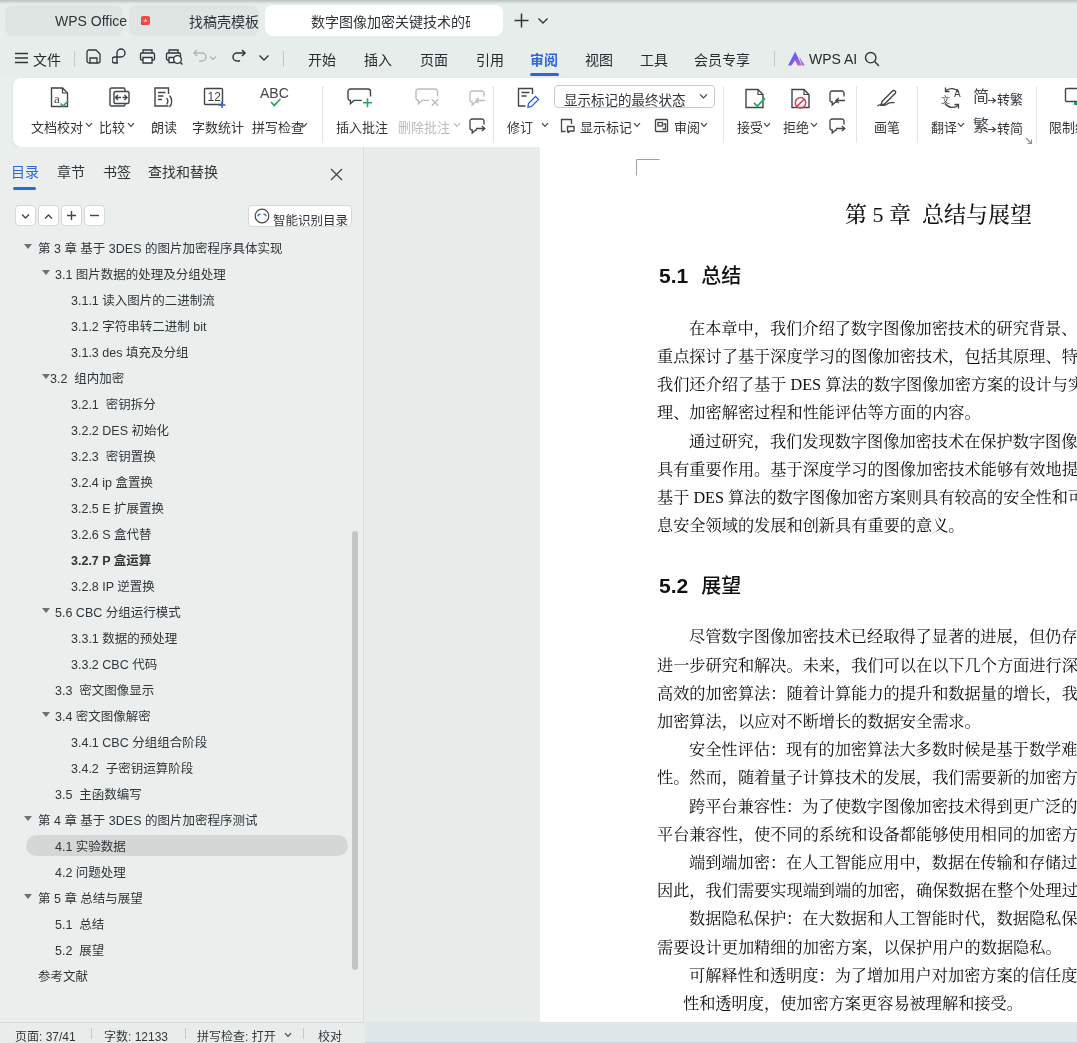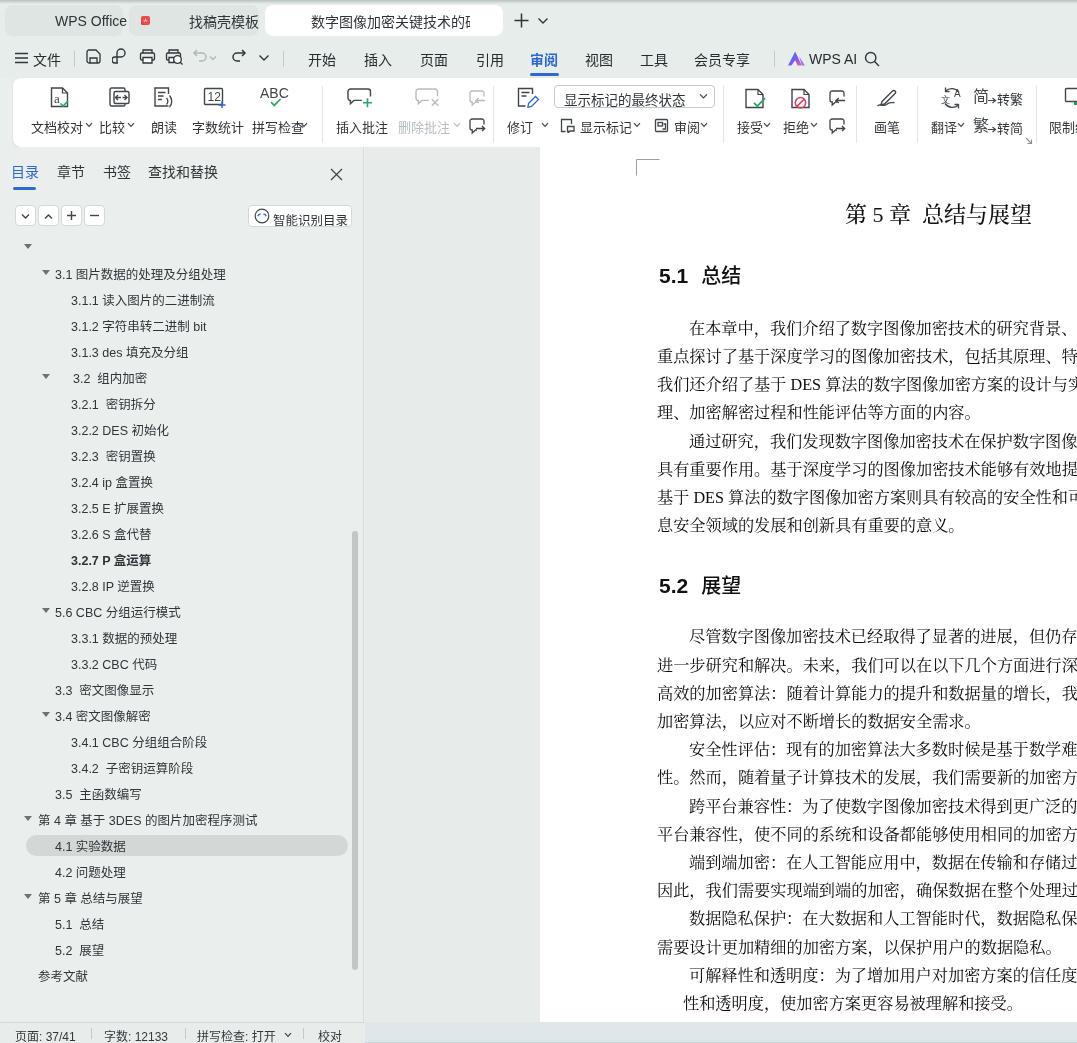--- a/index.html
+++ b/index.html
@@ -395,27 +395,28 @@
     <div class="abs" style="left:248px; top:58px; width:104px; height:22px; background:#fff; border:1px solid #d4d8d7; border-radius:4px;"></div>
     <svg class="abs" style="left:254px;top:61px" width="16" height="16" viewBox="0 0 16 16" fill="none">
         <circle cx="8" cy="8" r="6.8" stroke="#41464a" stroke-width="1.2"></circle>
         <path d="M3.8 8.3 a3 3 0 0 1 2.8-2.2" stroke="#3a6ee0" stroke-width="1.5"></path>
         <path d="M9.4 6.1 a3 3 0 0 1 2.8 2.2" stroke="#3a6ee0" stroke-width="1.5"></path>
       </svg>
     <span class="abs" style="left:273px; top:63px; font-size:12.5px; color:#30353a;">智能识别目录</span>
     <div id="toc">
       <div class="abs" style="left:26px; top:688px; width:322px; height:21px; background:#d3d7d5; border-radius:10.5px;"></div>
       <div class="tri" style="left:24px; top:97px;"></div>
+      <div class="ti" style="left:38px; top:91px;">第 3 章 基于 3DES 的图片加密程序具体实现</div>
       <div class="tri" style="left:42px; top:123px;"></div>
       <div class="ti" style="left:55px; top:117px;">3.1 图片数据的处理及分组处理</div>
       <div class="ti" style="left:71px; top:143px;">3.1.1 读入图片的二进制流</div>
       <div class="ti" style="left:71px; top:169px;">3.1.2 字符串转二进制 bit</div>
       <div class="ti" style="left:71px; top:195px;">3.1.3 des 填充及分组</div>
       <div class="tri" style="left:42px; top:227px;"></div>
-      <div class="ti" style="left:73px; top:221px;">3.2  组内加密</div>
+      <div class="ti" style="left:50px; top:221px;">3.2  组内加密</div>
       <div class="ti" style="left:71px; top:247px;">3.2.1  密钥拆分</div>
       <div class="ti" style="left:71px; top:273px;">3.2.2 DES 初始化</div>
       <div class="ti" style="left:71px; top:299px;">3.2.3  密钥置换</div>
       <div class="ti" style="left:71px; top:325px;">3.2.4 ip 盒置换</div>
       <div class="ti" style="left:71px; top:351px;">3.2.5 E 扩展置换</div>
       <div class="ti" style="left:71px; top:377px;">3.2.6 S 盒代替</div>
       <div class="ti" style="left:71px; top:403px;font-weight:bold;">3.2.7 P 盒运算</div>
       <div class="ti" style="left:71px; top:429px;">3.2.8 IP 逆置换</div>
       <div class="tri" style="left:42px; top:461px;"></div>
       <div class="ti" style="left:55px; top:455px;">5.6 CBC 分组运行模式</div>

